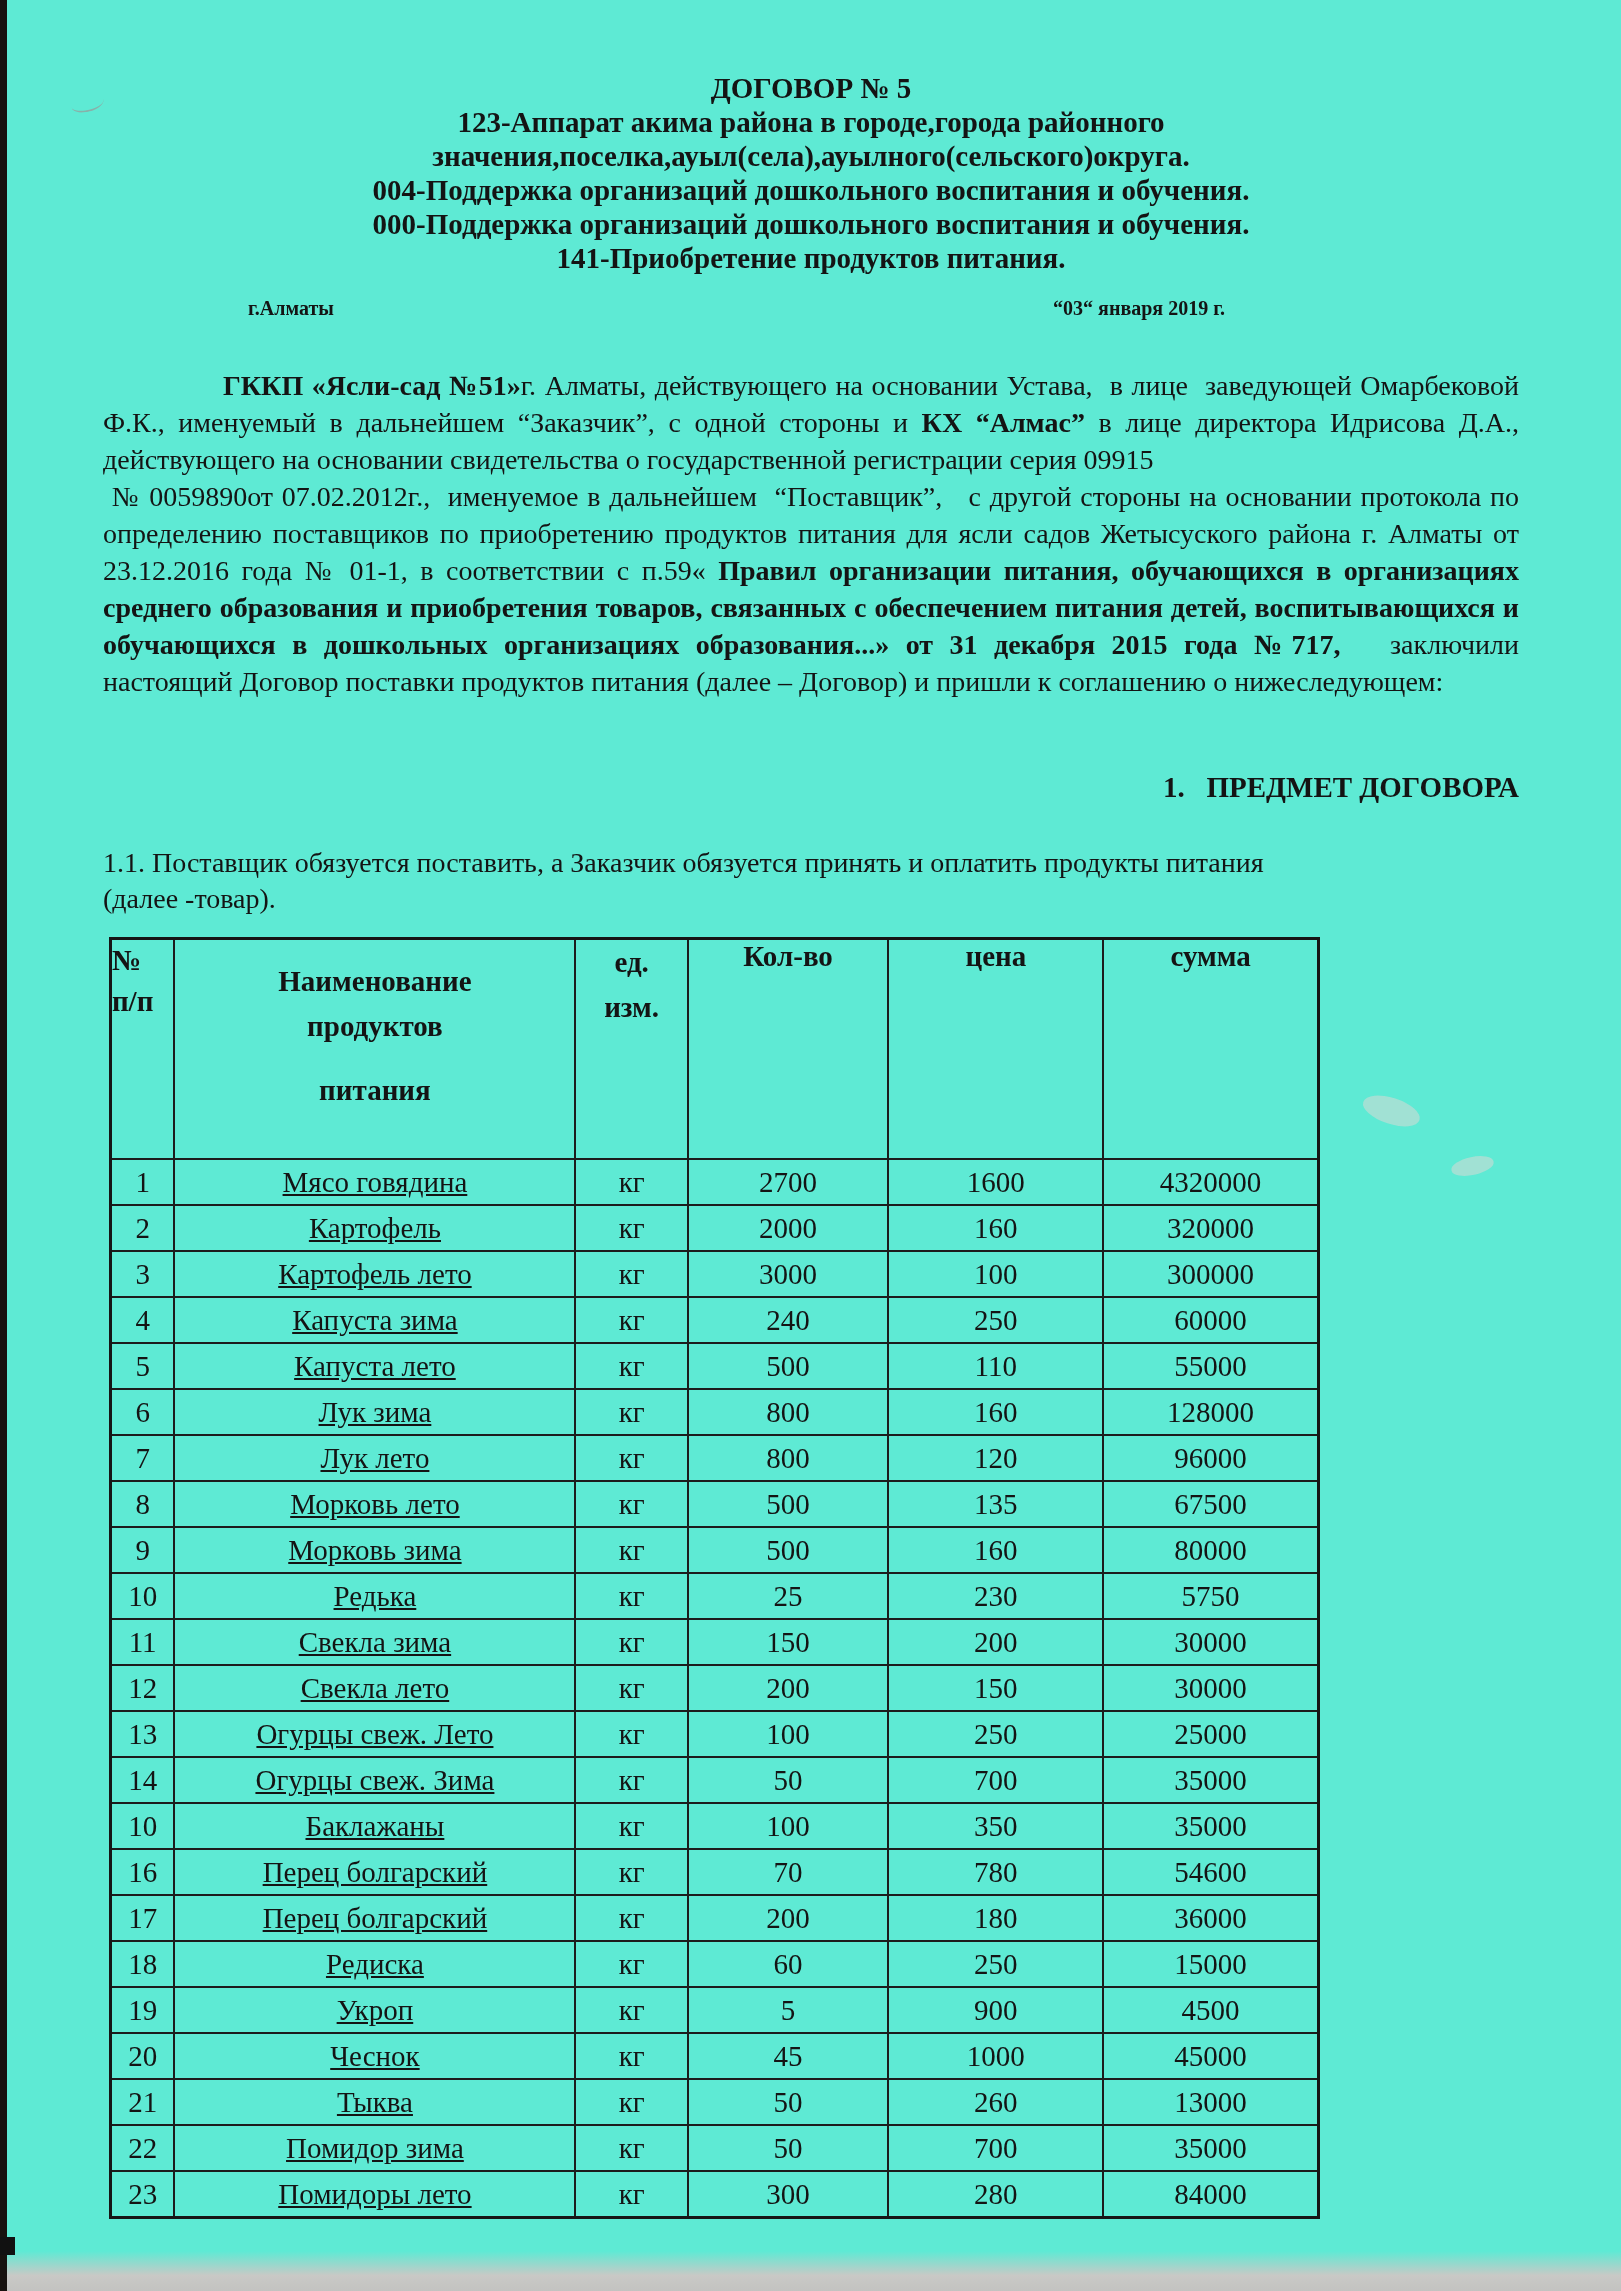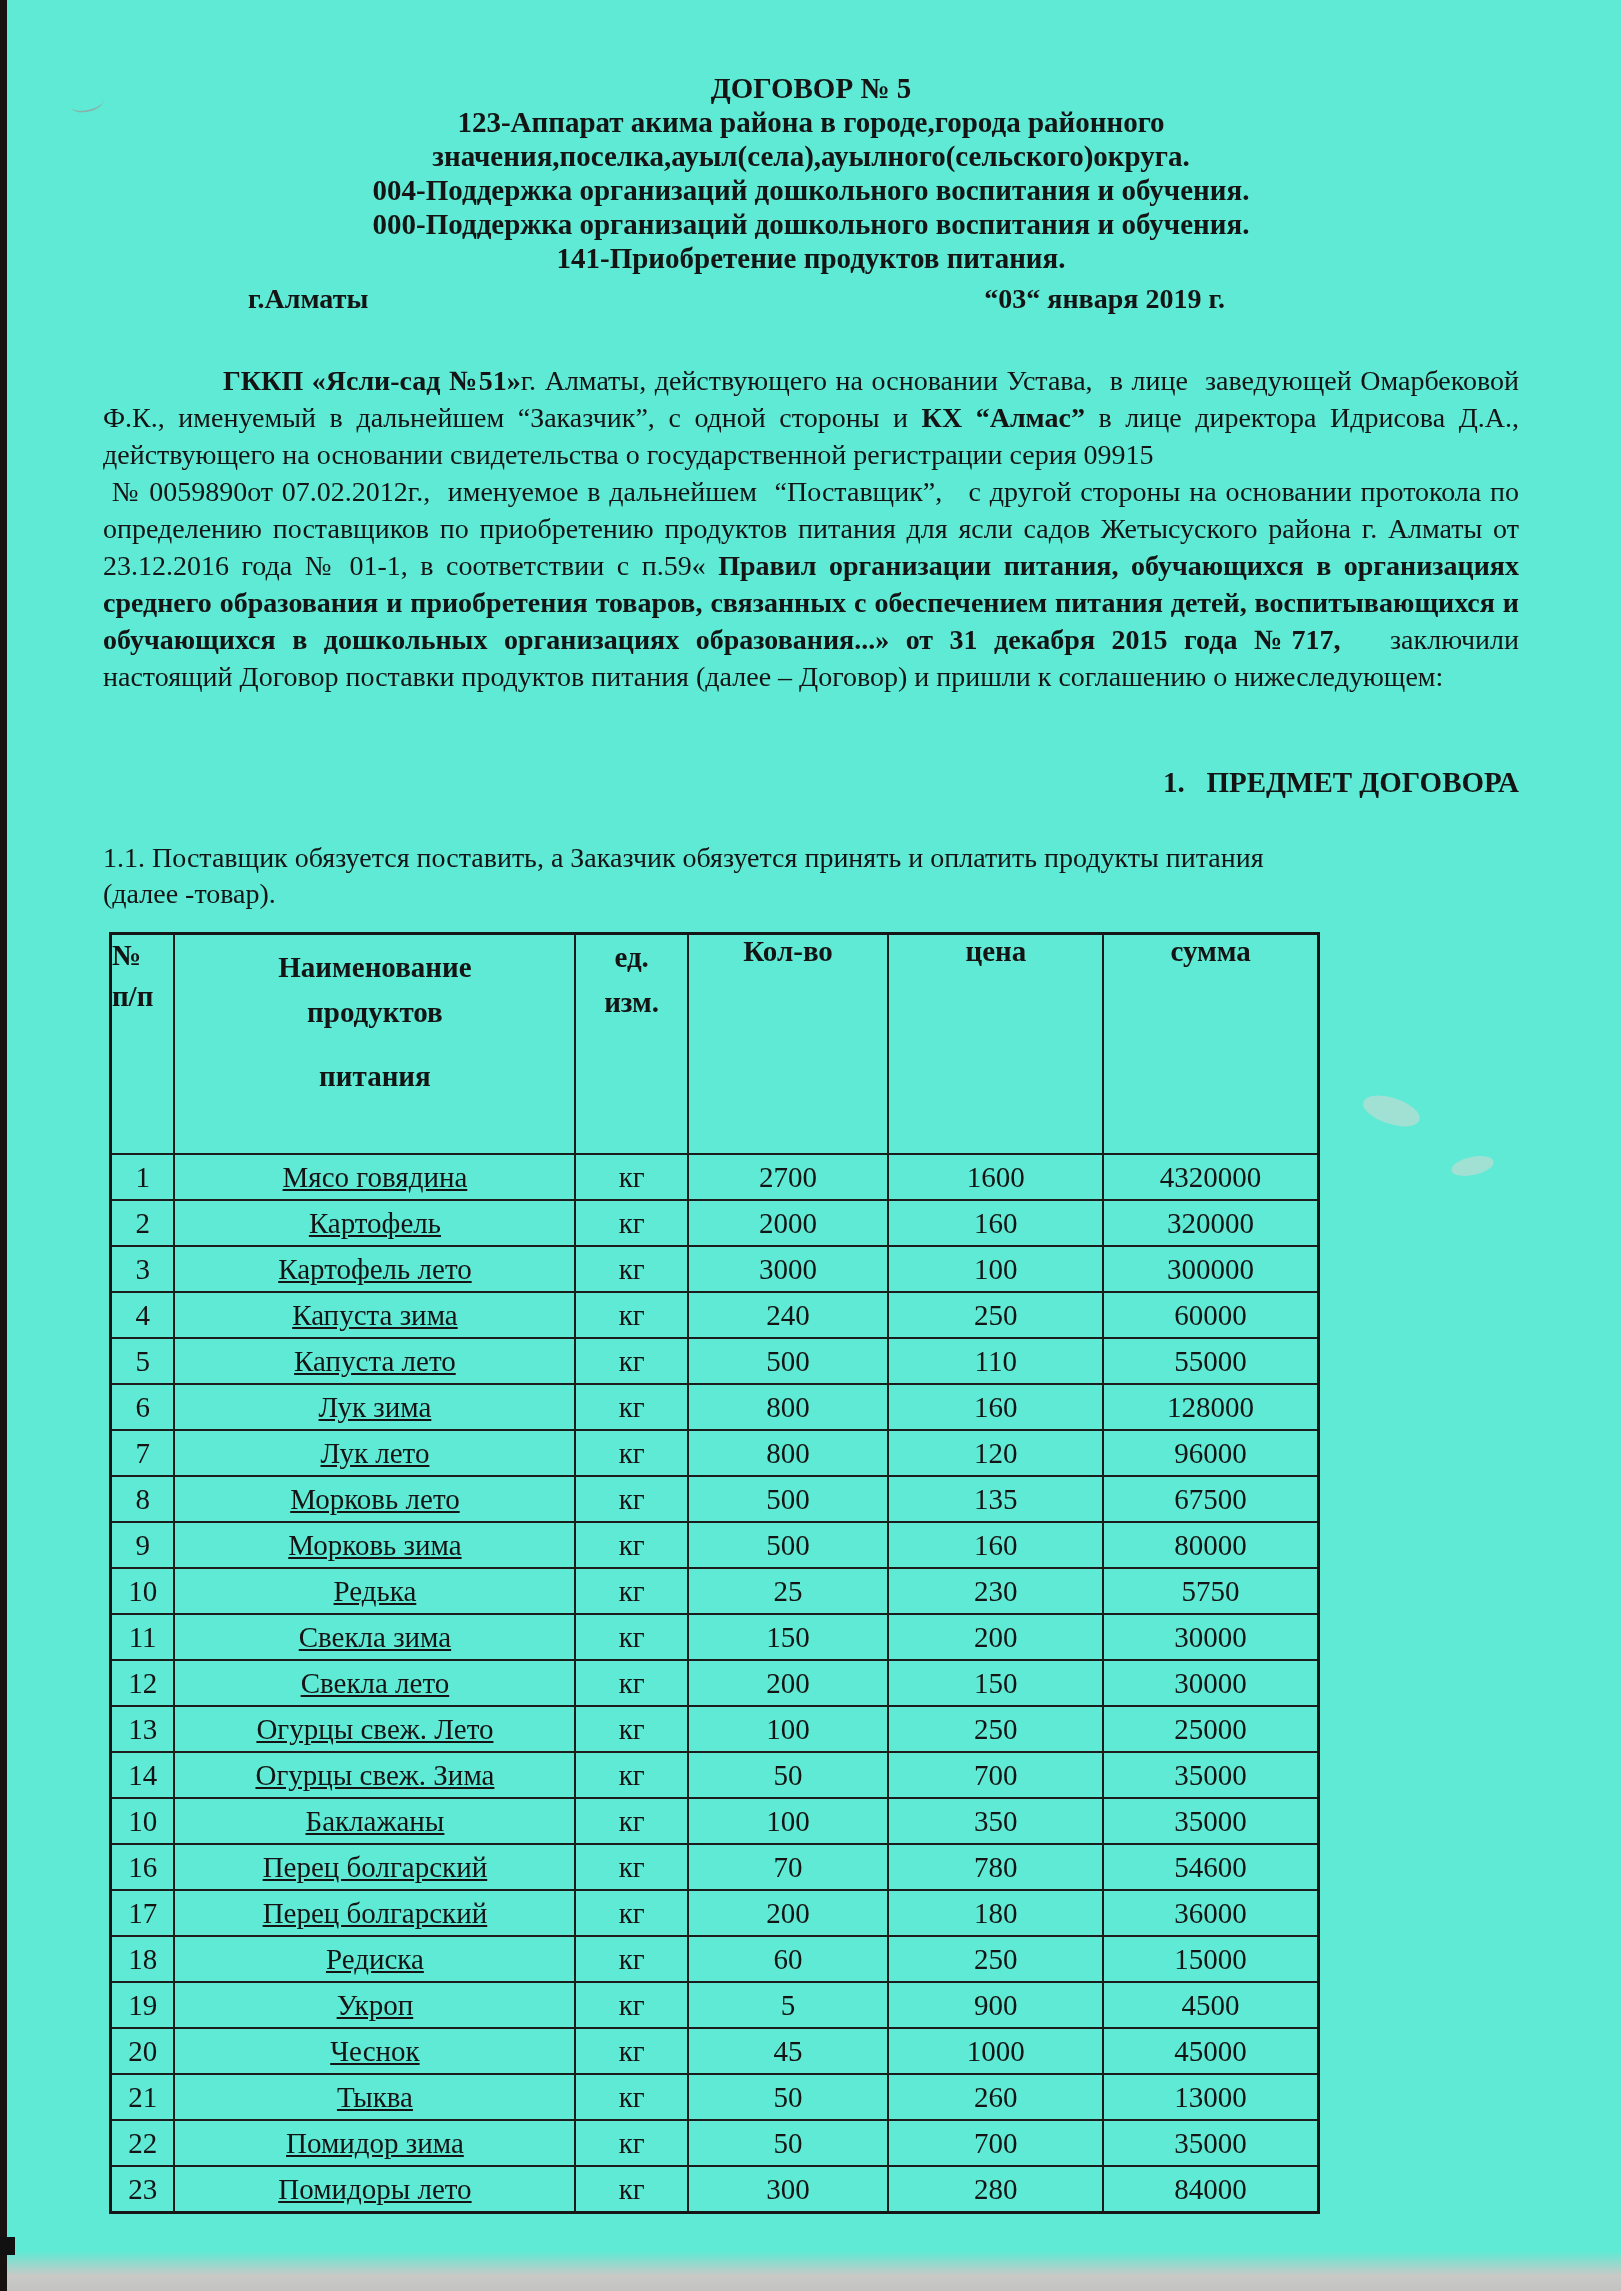--- a/index.html
+++ b/index.html
@@ -44,22 +44,22 @@
   .content {
     position:absolute; left:103px; top:71px; width:1416px; z-index:10;
   }
   .doc-title, .doc-subtitle, .program-line {
     text-align:center; font-weight:bold;
     font-size:29px; line-height:34px;
     white-space:pre-wrap;
   }
   .place-date-row {
     display:flex; justify-content:space-between;
-    margin-top:8px; padding-left:145px; padding-right:294px;
-    font-weight:bold; font-size:28px;
+    margin-top:22px; padding-left:145px; padding-right:294px;
+    font-weight:bold; font-size:20px;
   }
   .preamble {
     margin:47px 0 0 0;
     font-size:28px; line-height:37px;
     text-align:justify; text-indent:120px;
     white-space:pre-wrap;
   }
   .preamble .b { font-weight:bold; }
   .section-heading {
     margin-top:71px; text-align:right;
@@ -83,21 +83,21 @@
   }
   table.goods th { font-weight:bold; vertical-align:top; }
   .col-num   { width:5.3%; }
   .col-name  { width:33.2%; }
   .col-unit  { width:9.3%; }
   .col-qty   { width:16.6%; }
   .col-price { width:17.8%; }
   .col-sum   { width:17.9%; }
 
   th.h-num { vertical-align:bottom; text-align:left; padding:0 0 9.8px 9.8px; line-height:41px; }
-  th.h-name .top { padding-top:10px; line-height:45px; text-align:center; }
+  th.h-name .top { padding-top:19px; line-height:45px; text-align:center; }
   th.h-name .low { margin-top:22px; text-align:center; line-height:39px; }
   th.h-unit { padding-top:9.8px; line-height:45px; text-align:center; }
   th.h-plain { padding-top:9.8px; text-align:center; height:221px; box-sizing:border-box; }
   th.h-name, th.h-num, th.h-unit { height:221px; box-sizing:border-box; }
 
   td.c-num  { text-align:center; height:44px; }
   td.c-name { text-align:center; padding-left:11.8px;text-decoration:underline; }
   td.c-unit, td.c-qty, td.c-price, td.c-sum { text-align:center; }
 </style>
 </head>

